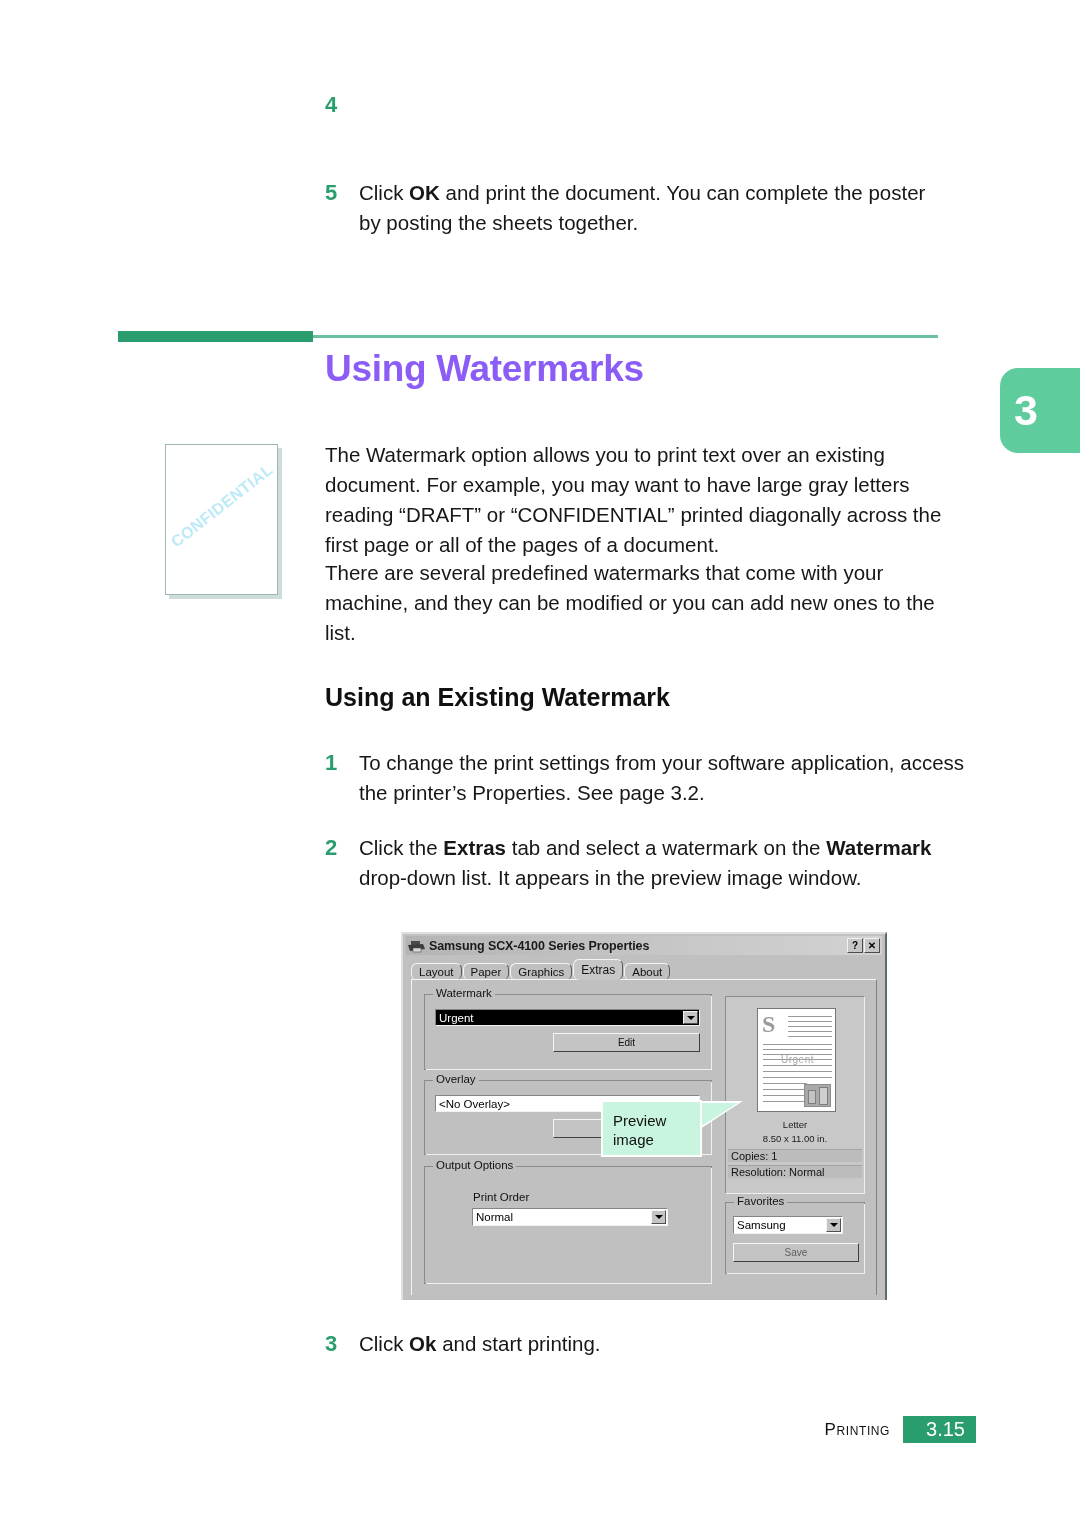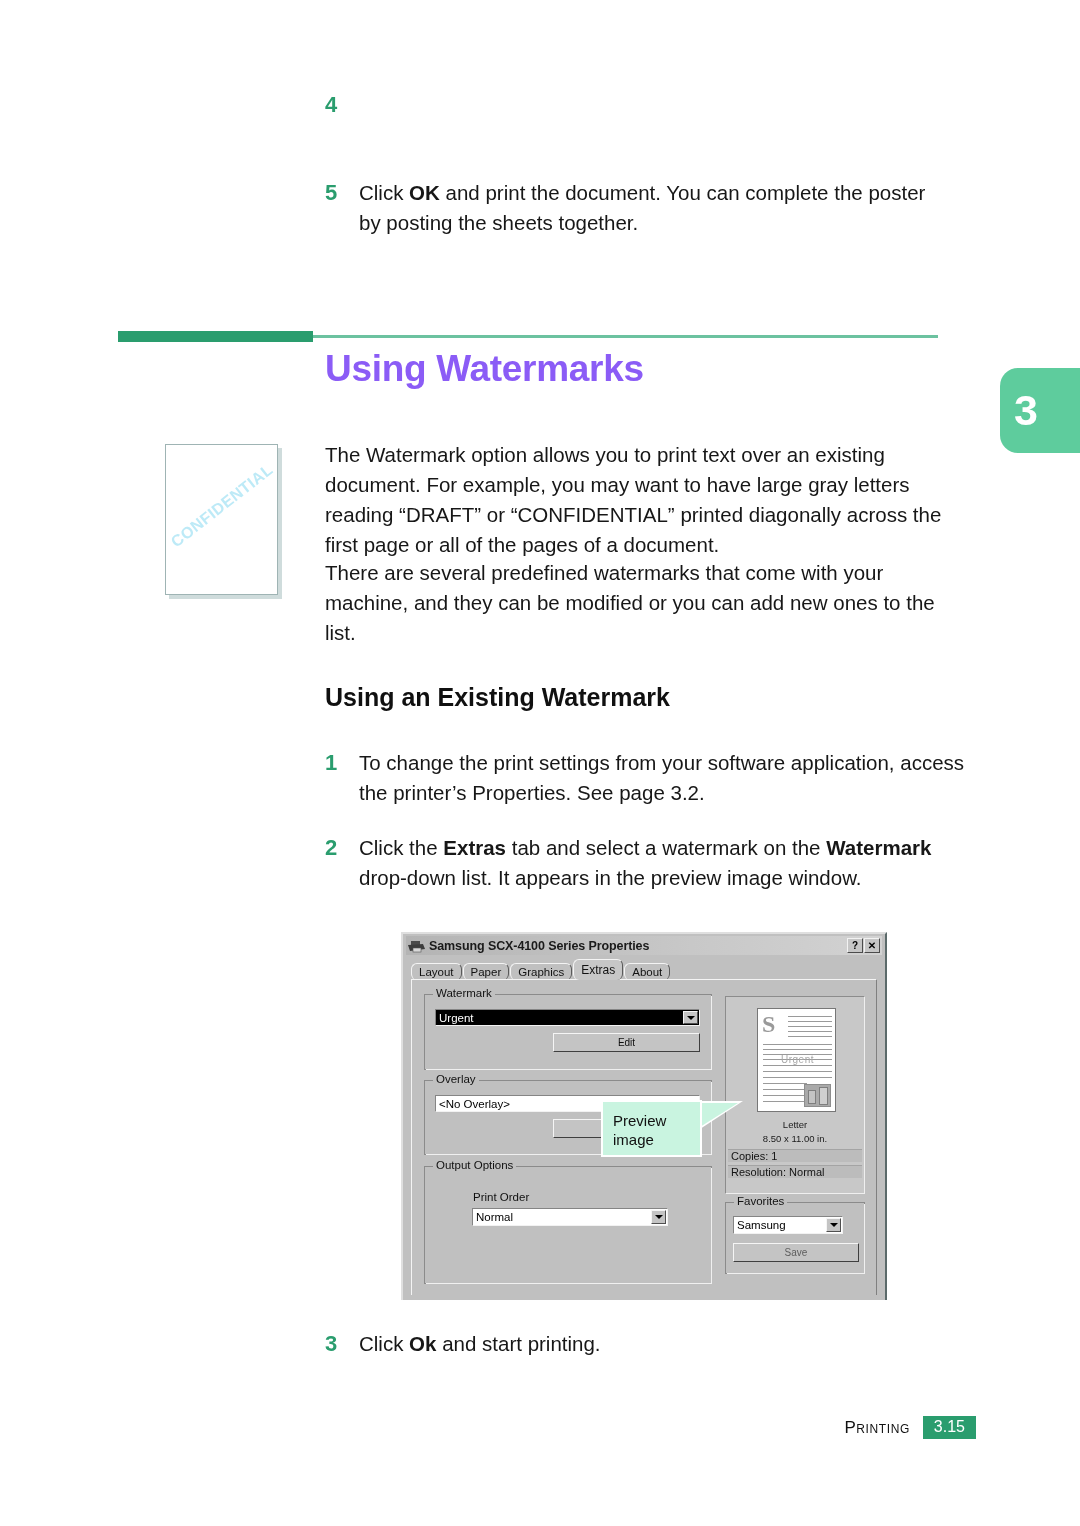--- a/index.html
+++ b/index.html
@@ -469,22 +469,22 @@
   #footer-label {
     font-size: 17px;
     font-variant: small-caps;
     letter-spacing: 0.6px;
     color: #111;
     margin-right: 13px;
   }
   #footer-page {
     background: #2a9d6e;
     color: #ffffff;
-    font-size: 16px;
-    padding: 3px 11px 4px 11px;
+    font-size: 20px;
+    padding: 3px 11px 4px 23px;
     line-height: 1;
   }
 </style>
 </head>
 <body>
 
 <div class="step" style="left:325px; top:90px; width:640px;">
   <div class="step-num">4</div>
 </div>
 

